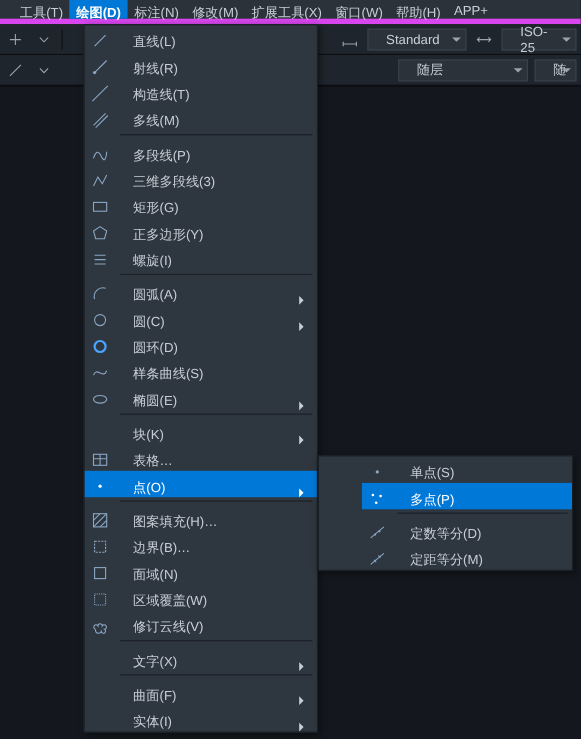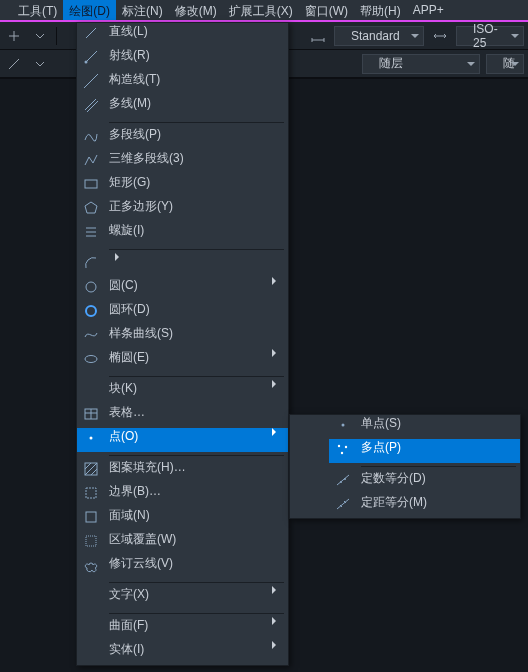--- a/index.html
+++ b/index.html
@@ -13,30 +13,31 @@
     overflow: hidden;
     position: relative;
   }
 
   
   .menubar {
     display: flex;
     align-items: stretch;
     height: 22px;
     background: #2b323a;
-    border-bottom: 2px solid #d946ef;
+    border-bottom: 5px solid #d946ef;
   }
   .menubar-item {
     padding: 3px 6px;
     white-space: nowrap;
     cursor: default;
   }
   .menubar-item.highlight {
     background: #0078d7;
-    color: #0f172a;
+    color: #ffffff;
+    font-weight: bold;
   }
 
   
   .toolbar1 {
     height: 28px;
     background: #1f252c;
     border-bottom: 1px solid #0c0e12;
     display: flex;
     align-items: center;
     gap: 6px;
@@ -87,25 +88,26 @@
     left: 76px;
     width: 213px;
     background: #2e363f;
     border: 1px solid #1a1f25;
     box-shadow: 2px 2px 6px rgba(0,0,0,.5);
     z-index: 10;
   }
   .menu-list { list-style: none; }
   .menu-row {
     display: flex;
-    align-items: flex-start;
+    align-items: flex-end;
     height: 24px;
     padding: 0 8px 0 4px;
     position: relative;
     cursor: default;
+    gap: 12px;
   }
   .menu-row.highlight {
     background: #0078d7;
     color: #ffffff;
   }
   .menu-icon {
     width: 20px; height: 20px;
     display: flex; align-items: center; justify-content: center;
     margin-right: 8px;
     color: #8aa7c4;
@@ -295,20 +297,21 @@
         </span>
       <span class="menu-label">螺旋(I)</span>
     </li>
     <li class="menu-sep"></li>
     <li class="menu-row">
       <span class="menu-icon">
           <svg width="16" height="16">
             <path d="M3 13 A8 8 0 0 1 13 3" stroke="#8aa7c4" fill="none"></path>
           </svg>
         </span>
+      <span class="menu-label">圆弧(A)</span>
       <span class="menu-arrow"></span>
     </li>
     <li class="menu-row">
       <span class="menu-icon">
           <svg width="16" height="16">
             <circle cx="8" cy="8" r="5" stroke="#8aa7c4" fill="none"></circle>
           </svg>
         </span>
       <span class="menu-label">圆(C)</span>
       <span class="menu-arrow"></span>

